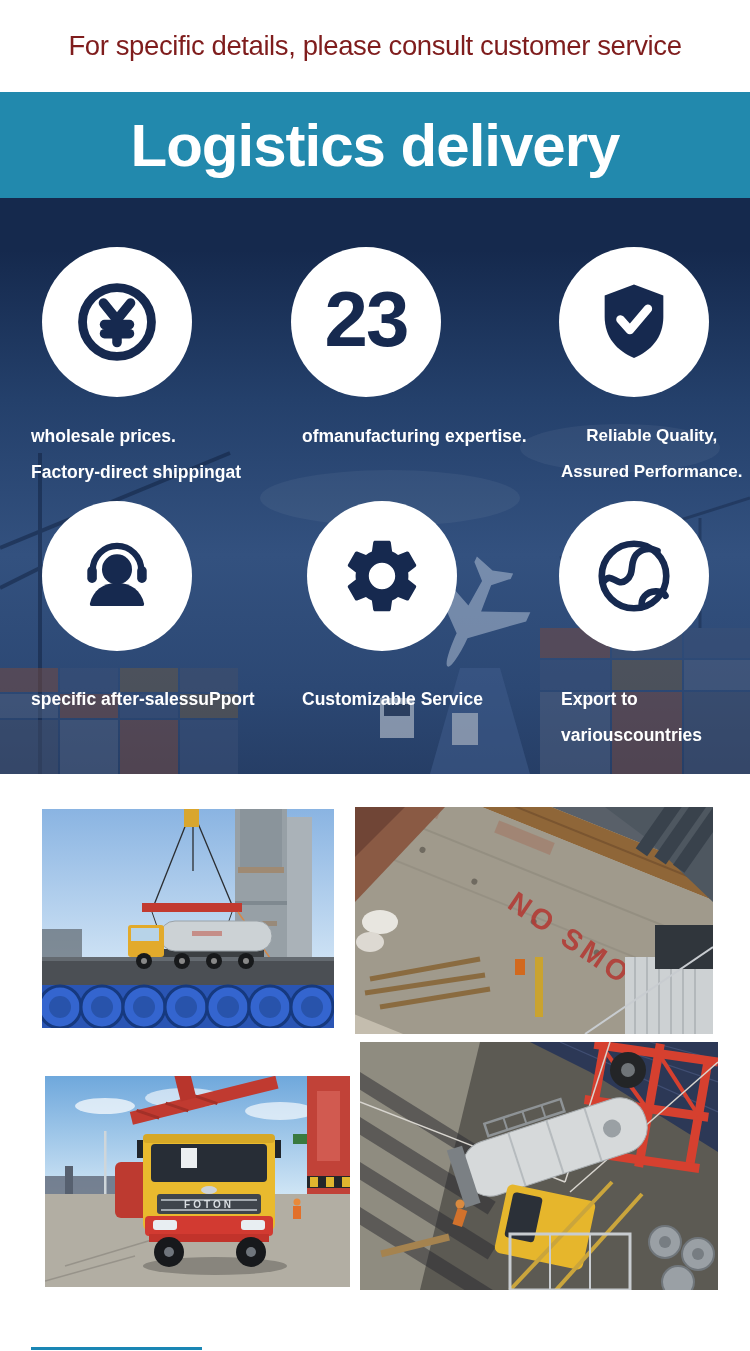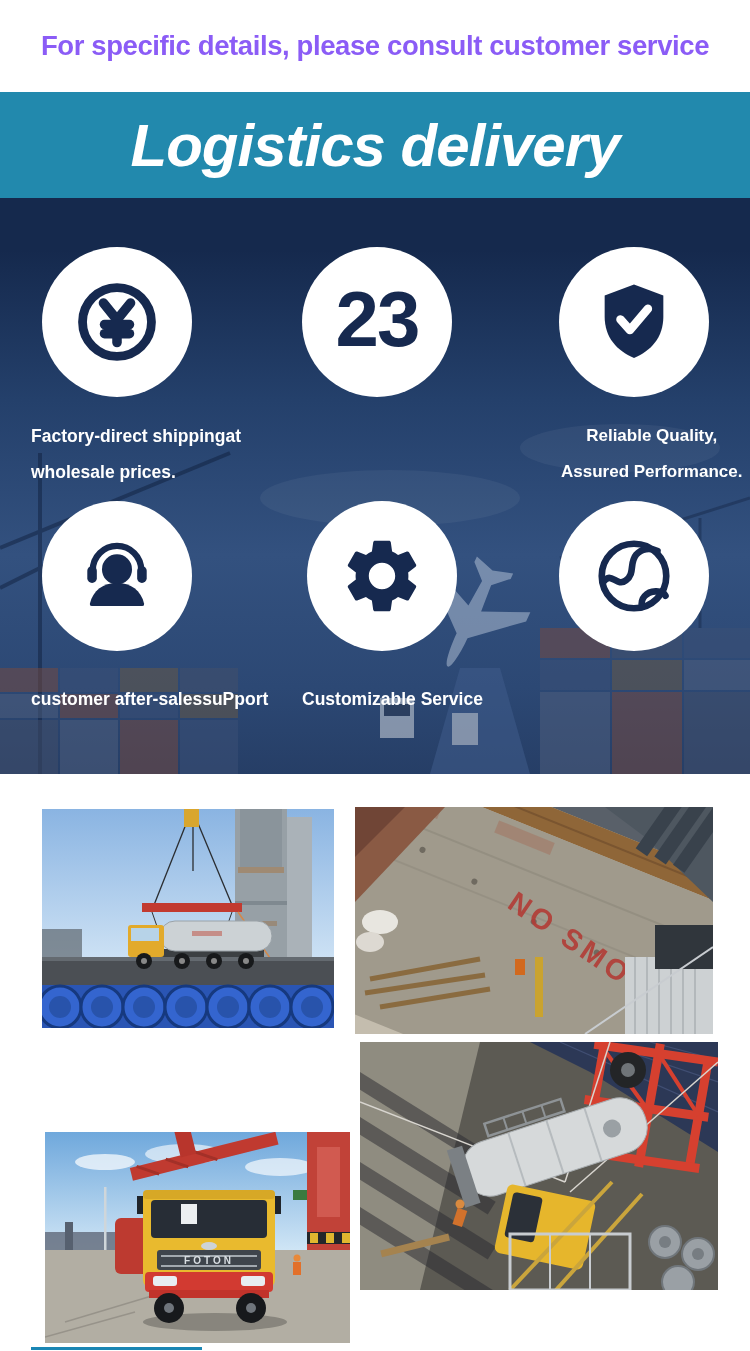--- a/index.html
+++ b/index.html
@@ -1,45 +1,45 @@
 <!DOCTYPE html>
 <html><head>
 <meta charset="utf-8">
 <style>
   html,body{margin:0;padding:0;background:#ffffff;}
   .page{position:relative;width:750px;height:1351px;background:#ffffff;overflow:hidden;
         font-family:"Liberation Sans",sans-serif;}
   
   .header{position:absolute;left:0;top:0;width:750px;height:92px;background:#ffffff;
           display:flex;align-items:center;justify-content:center;}
-  .header-text{font-size:27.5px;font-weight:700;color:#8b5cf6;letter-spacing:-0.4px;white-space:nowrap;}
+  .header-text{font-size:27.5px;font-weight:400;color:#7f1d1d;letter-spacing:-0.4px;white-space:nowrap;}
   
   .banner{position:absolute;left:0;top:92px;width:750px;height:106px;background:#2289ad;
           display:flex;align-items:center;justify-content:center;}
-  .banner-title{font-size:60px;font-weight:700;color:#ffffff;letter-spacing:-1px;white-space:nowrap;font-style:italic;}
+  .banner-title{font-size:60px;font-weight:700;color:#ffffff;letter-spacing:-1px;white-space:nowrap;}
   
   .features{position:absolute;left:0;top:198px;width:750px;height:576px;background:#15294d;overflow:hidden;}
   .features-bg{position:absolute;left:0;top:0;width:750px;height:576px;display:block;}
   .circle{position:absolute;width:150px;height:150px;border-radius:50%;background:#ffffff;
           display:flex;align-items:center;justify-content:center;}
-  .c1{left:42px;top:49px}.c2{left:302px;top:49px}.c3{left:559px;top:49px}
+  .c1{left:42px;top:49px}.c2{left:291px;top:49px}.c3{left:559px;top:49px}
   .c4{left:42px;top:303px}.c5{left:307px;top:303px}.c6{left:559px;top:303px}
   .ficon{width:88px;height:88px;display:block;}
   .big-number{font-size:78px;font-weight:700;color:#16294f;letter-spacing:-2px;line-height:1;
               padding-bottom:6px;}
   .label{position:absolute;color:#ffffff;font-weight:700;font-size:17.5px;line-height:36px;}
   .label .ln{white-space:nowrap;}
   .l1{left:31px;top:220px}.l2{left:302px;top:220px}.l3{left:561px;top:220px;font-size:17px;text-align:center;}
   .l4{left:31px;top:483px}.l5{left:302px;top:483px}.l6{left:561px;top:483px}
   
   .photo{position:absolute;overflow:hidden;background:#d8d8d8;}
   .photo svg{display:block;width:100%;height:100%;}
   .p1{left:42px;top:809px;width:292px;height:219px;}
   .p2{left:355px;top:807px;width:358px;height:227px;}
-  .p3{left:45px;top:1132px;width:305px;height:211px;}
+  .p3{left:45px;top:1076px;width:305px;height:211px;}
   .p4{left:360px;top:1042px;width:358px;height:248px;}
   
   .footer-line{position:absolute;left:31px;top:1347px;width:171px;height:3px;background:#1a86b4;}
 </style>
 </head>
 <body>
 
 <div class="page">
 
   <div class="header">
@@ -147,34 +147,39 @@
     </div>
     <div class="circle c6">
       <svg class="ficon" viewBox="0 0 24 24">
         <circle cx="12" cy="12" r="8.8" fill="none" stroke="#16294f" stroke-width="1.8"></circle>
         <path d="M3.6 13.7 C5.8 10.4 7.2 15.2 9.8 13.2 C12.4 11.2 10.6 8.6 12.6 6.2 C14 4.5 16.4 4.2 18.4 5.2" fill="none" stroke="#16294f" stroke-width="1.8" stroke-linecap="round"></path>
         <path d="M14.2 20.5 C13.6 18.1 15.4 16.3 17.9 16.2 C19.2 16.15 20.2 16.6 20.6 17.4" fill="none" stroke="#16294f" stroke-width="1.8" stroke-linecap="round"></path>
       </svg>
     </div>
 
     <div class="label l1">
+      <div class="ln">wholesale prices.</div>
       <div class="ln">Factory-direct shippingat</div>
-      <div class="ln">wholesale prices.</div>
     </div>
     <div class="label l2">
+      <div class="ln">ofmanufacturing expertise.</div>
     </div>
     <div class="label l3">
       <div class="ln">Reliable Quality,</div>
       <div class="ln">Assured Performance.</div>
     </div>
     <div class="label l4">
-      <div class="ln">customer after-salessuPport</div>
+      <div class="ln">specific after-salessuPport</div>
     </div>
     <div class="label l5">
       <div class="ln">Customizable Service</div>
+    </div>
+    <div class="label l6">
+      <div class="ln">Export to</div>
+      <div class="ln">variouscountries</div>
     </div>
   </div>
 
   <div class="photo p1">
     <svg viewBox="0 0 292 219">
       <defs>
           <linearGradient id="sky1" x1="0" y1="0" x2="0" y2="1">
         <stop offset="0" stop-color="#8ab4e2"></stop>
             <stop offset="1" stop-color="#d8e9f7"></stop>
           </linearGradient>

